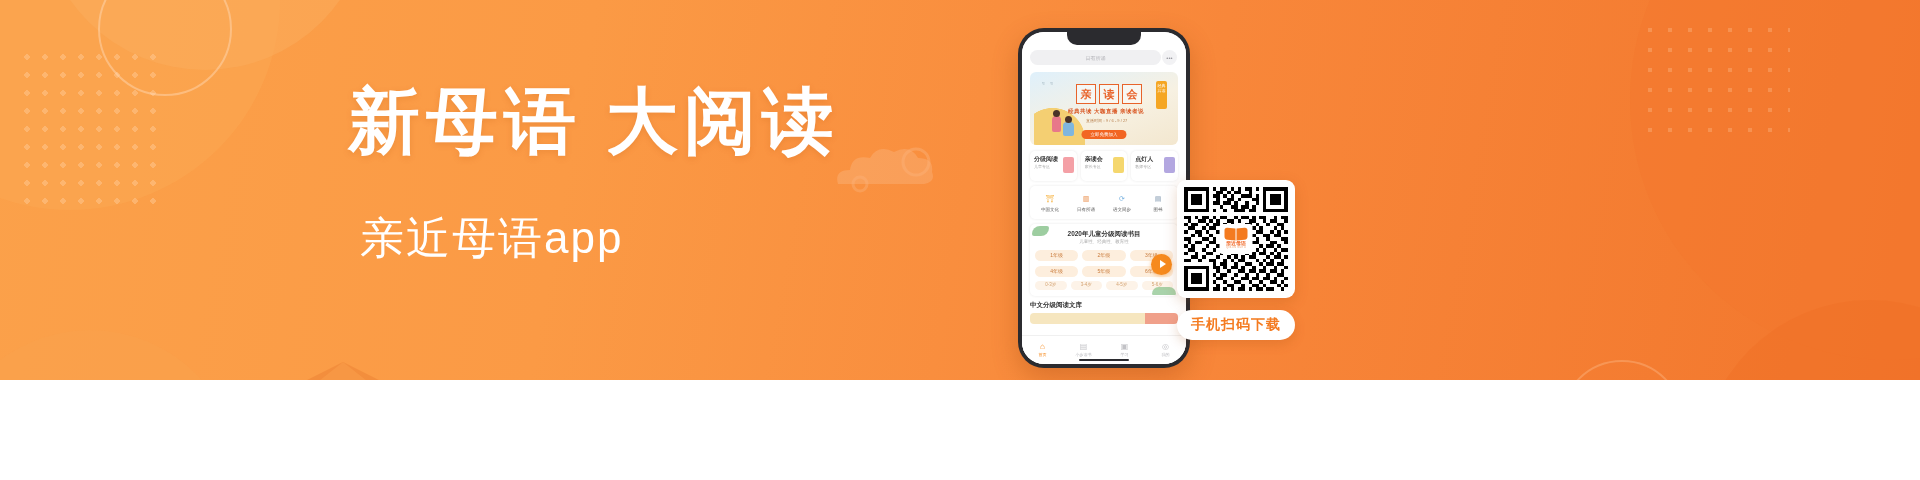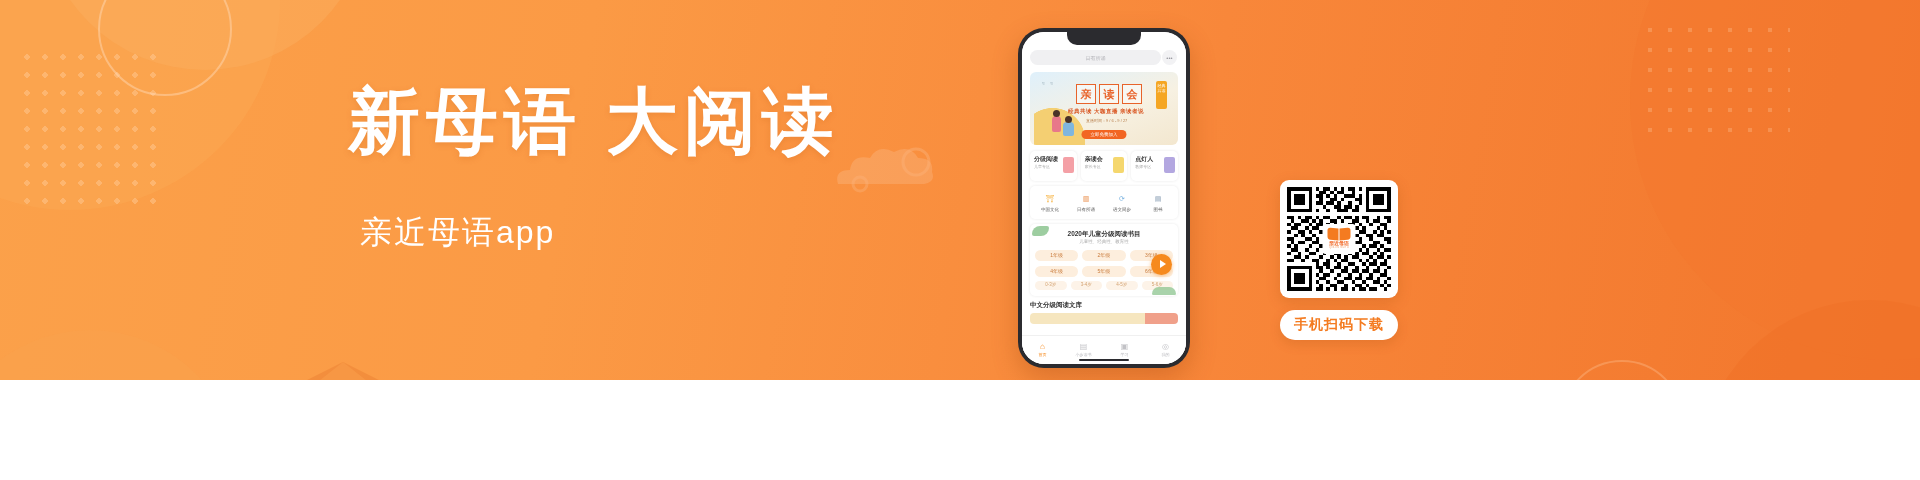--- a/index.html
+++ b/index.html
@@ -64,21 +64,21 @@
   
   .copy{position:absolute;left:348px;top:86px;width:700px;color:#fff;}
 
   .headline{
     font-family:"Liberation Serif","DejaVu Serif",serif;
     font-size:72px;line-height:1;font-weight:700;letter-spacing:6px;
     margin:0;text-shadow:0 2px 6px rgba(180,80,10,.18);
     white-space:nowrap;
   }
   .subtitle{
-    margin:58px 0 0 12px;font-size:32px;font-weight:400;letter-spacing:2px;
+    margin:58px 0 0 12px;font-size:44px;font-weight:400;letter-spacing:2px;
     line-height:1;
   }
   .tagline{
     margin:33px 0 0 12px;font-size:25px;font-weight:300;letter-spacing:1px;
     line-height:1;color:#fff;opacity:.97;white-space:nowrap;
   }
 
   
   .phone{
     position:absolute;left:1018px;top:28px;width:172px;height:340px;
@@ -208,21 +208,21 @@
   .tab .ti{font-size:8px;line-height:1;color:#c2c2c6;}
   .tab .tl{font-size:4px;color:#b5b5ba;margin-top:2px;line-height:1;}
   .tab.active .ti{color:#f68a1e;}
   .tab.active .tl{color:#f68a1e;}
   .homebar{
     position:absolute;left:50%;transform:translateX(-50%);bottom:3px;
     width:50px;height:2px;border-radius:2px;background:#2b2b2f;
   }
 
   
-  .qr-wrap{position:absolute;left:1280px;top:180px;}
+  .qr-wrap{position:absolute;left:1177px;top:180px;}
   .qr-card{
     width:118px;height:118px;background:#fff;border-radius:9px;padding:7px;
     box-sizing:border-box;box-shadow:0 4px 14px rgba(160,70,10,.22);
   }
   .qr-img{width:100%;height:100%;position:relative;}
   .qr-logo{
     position:absolute;left:50%;top:50%;transform:translate(-50%,-50%);
     width:33px;height:30px;background:#fff;border-radius:3px;
     display:flex;flex-direction:column;align-items:center;justify-content:center;
   }

